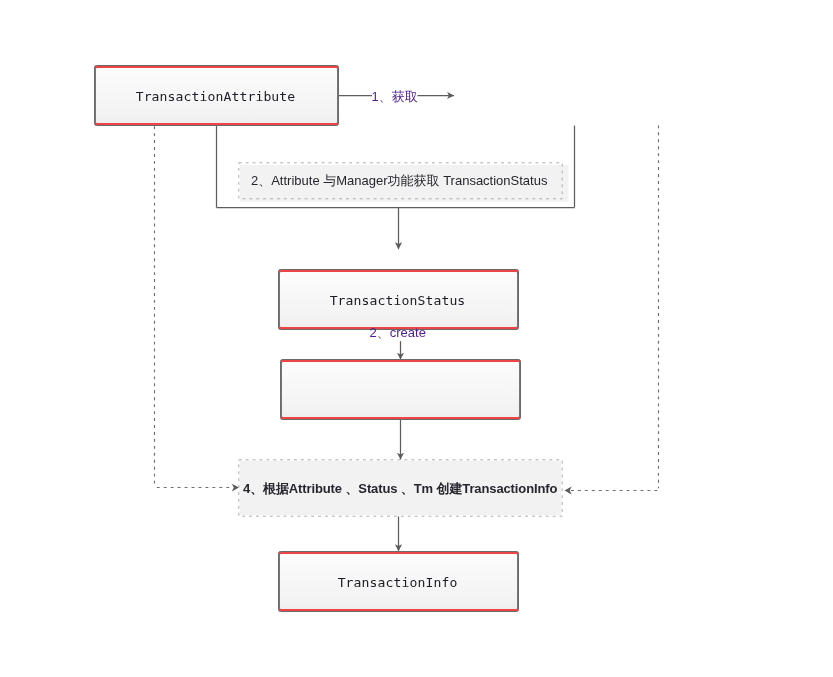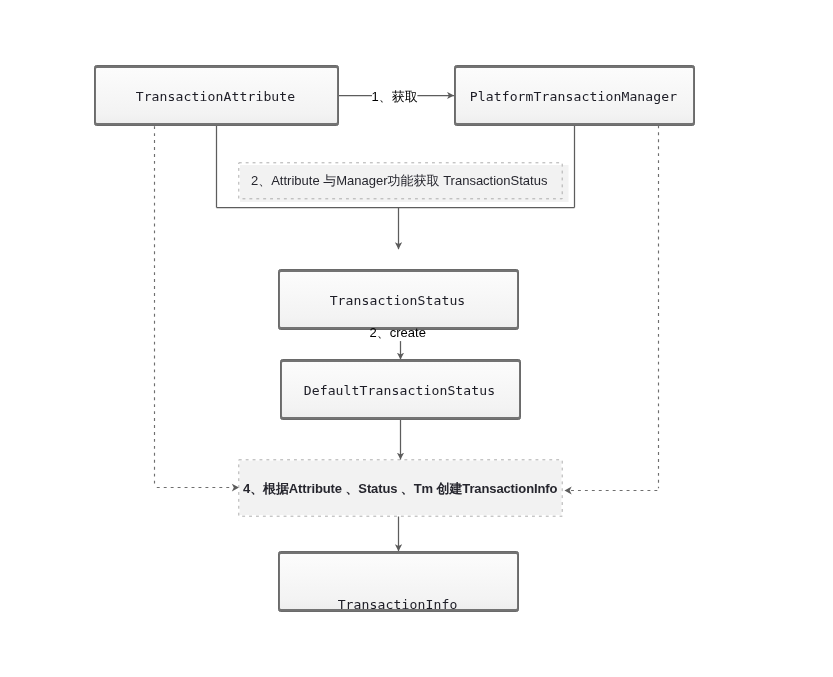--- a/index.html
+++ b/index.html
@@ -3,37 +3,37 @@
 <meta charset="utf-8">
 <title>TransactionInfo flow</title>
 <style>
   html,body{margin:0;padding:0;background:#ffffff;}
   body{width:833px;height:677px;overflow:hidden;
        font-family:"DejaVu Sans","Liberation Sans",sans-serif;}
   #canvas{position:relative;width:833px;height:677px;}
   svg.conn{position:absolute;left:0;top:0;width:833px;height:677px;overflow:visible;}
 
   .node{position:absolute;box-sizing:border-box;border:1.2px solid #6a6a6a;
-        background:#737373;border-radius:2.5px;
+        background:#ef4444;border-radius:2.5px;
         display:flex;align-items:center;justify-content:center;}
   .node .fill{position:absolute;left:1.2px;right:1.2px;top:1.5px;bottom:1.8px;
         border-radius:1px;
         background:linear-gradient(to bottom,#fcfcfc 0%,#f3f3f3 82%,#eeeeee 100%);}
   .node .lbl{font-family:"DejaVu Sans Mono","Liberation Mono",monospace;
              font-size:13.1px;line-height:16px;color:#1d1d26;letter-spacing:0.1px;
              white-space:nowrap;position:relative;top:1.5px;left:-1px;}
 
   .step{position:absolute;box-sizing:border-box;
         display:flex;align-items:center;justify-content:center;}
   .step .lbl{font-family:"Liberation Sans",sans-serif;font-size:13px;color:#26262e;
              white-space:nowrap;position:relative;left:-1.3px;top:0.5px;}
   .step.tight .lbl{letter-spacing:-0.115px;left:-0.3px;}
 
   .edgelabel{position:absolute;white-space:nowrap;font-family:"Liberation Sans",sans-serif;
-             font-size:13px;color:#000000;}
+             font-size:13px;color:#4c1d95;}
 </style>
 </head>
 <body>
 
 <div id="canvas">
 
   <svg class="conn" viewBox="0 0 833 677">
     <defs>
       <marker id="ah" markerWidth="10" markerHeight="10" refX="6.95" refY="3.6" orient="auto" markerUnits="userSpaceOnUse">
         <path d="M0,0 L6.95,3.6 L0,7.2 L1.85,3.6 Z" fill="#5b5b5b"></path>
@@ -81,36 +81,31 @@
       <rect x="239.6" y="460.6" width="321.8" height="54.4" fill="#f2f2f2"></rect>
       <rect x="238.8" y="459.8" width="323.4" height="56.4" fill="none" stroke="#adadad" stroke-width="1" stroke-dasharray="2.9 4.0"></rect>
     </g>
   </svg>
 
   <div class="node" style="left:94px;top:65px;width:245px;height:61px;">
     <div class="fill"></div>
     <span class="lbl">TransactionAttribute</span>
   </div>
 
-  <div class="node" style="left:454px;top:65px;width:241px;height:61px;">
-    <div class="fill"></div>
-    <span class="lbl">PlatformTransactionManager</span>
-  </div>
 
   <div class="node" style="left:278px;top:249px;width:241px;height:61px;margin-top:20px;">
     <div class="fill"></div>
     <span class="lbl">TransactionStatus</span>
   </div>
 
   <div class="node" style="left:280px;top:359px;width:241px;height:61px;">
     <div class="fill"></div>
-    <span class="lbl">DefaultTransactionStatus</span>
   </div>
 
-  <div class="node" style="left:278px;top:551px;width:241px;height:61px;align-items:flex-end;">
+  <div class="node" style="left:278px;top:551px;width:241px;height:61px;">
     <div class="fill"></div>
     <span class="lbl">TransactionInfo</span>
   </div>
 
   <div class="step" style="left:238px;top:162px;width:325px;height:37px;">
     <span class="lbl">2、Attribute 与Manager功能获取 TransactionStatus</span>
   </div>
 
   <div class="step tight" style="left:238px;top:459px;width:325px;height:58px;font-weight:bold;">
     <span class="lbl">4、根据Attribute 、Status 、Tm  创建TransactionInfo</span>

